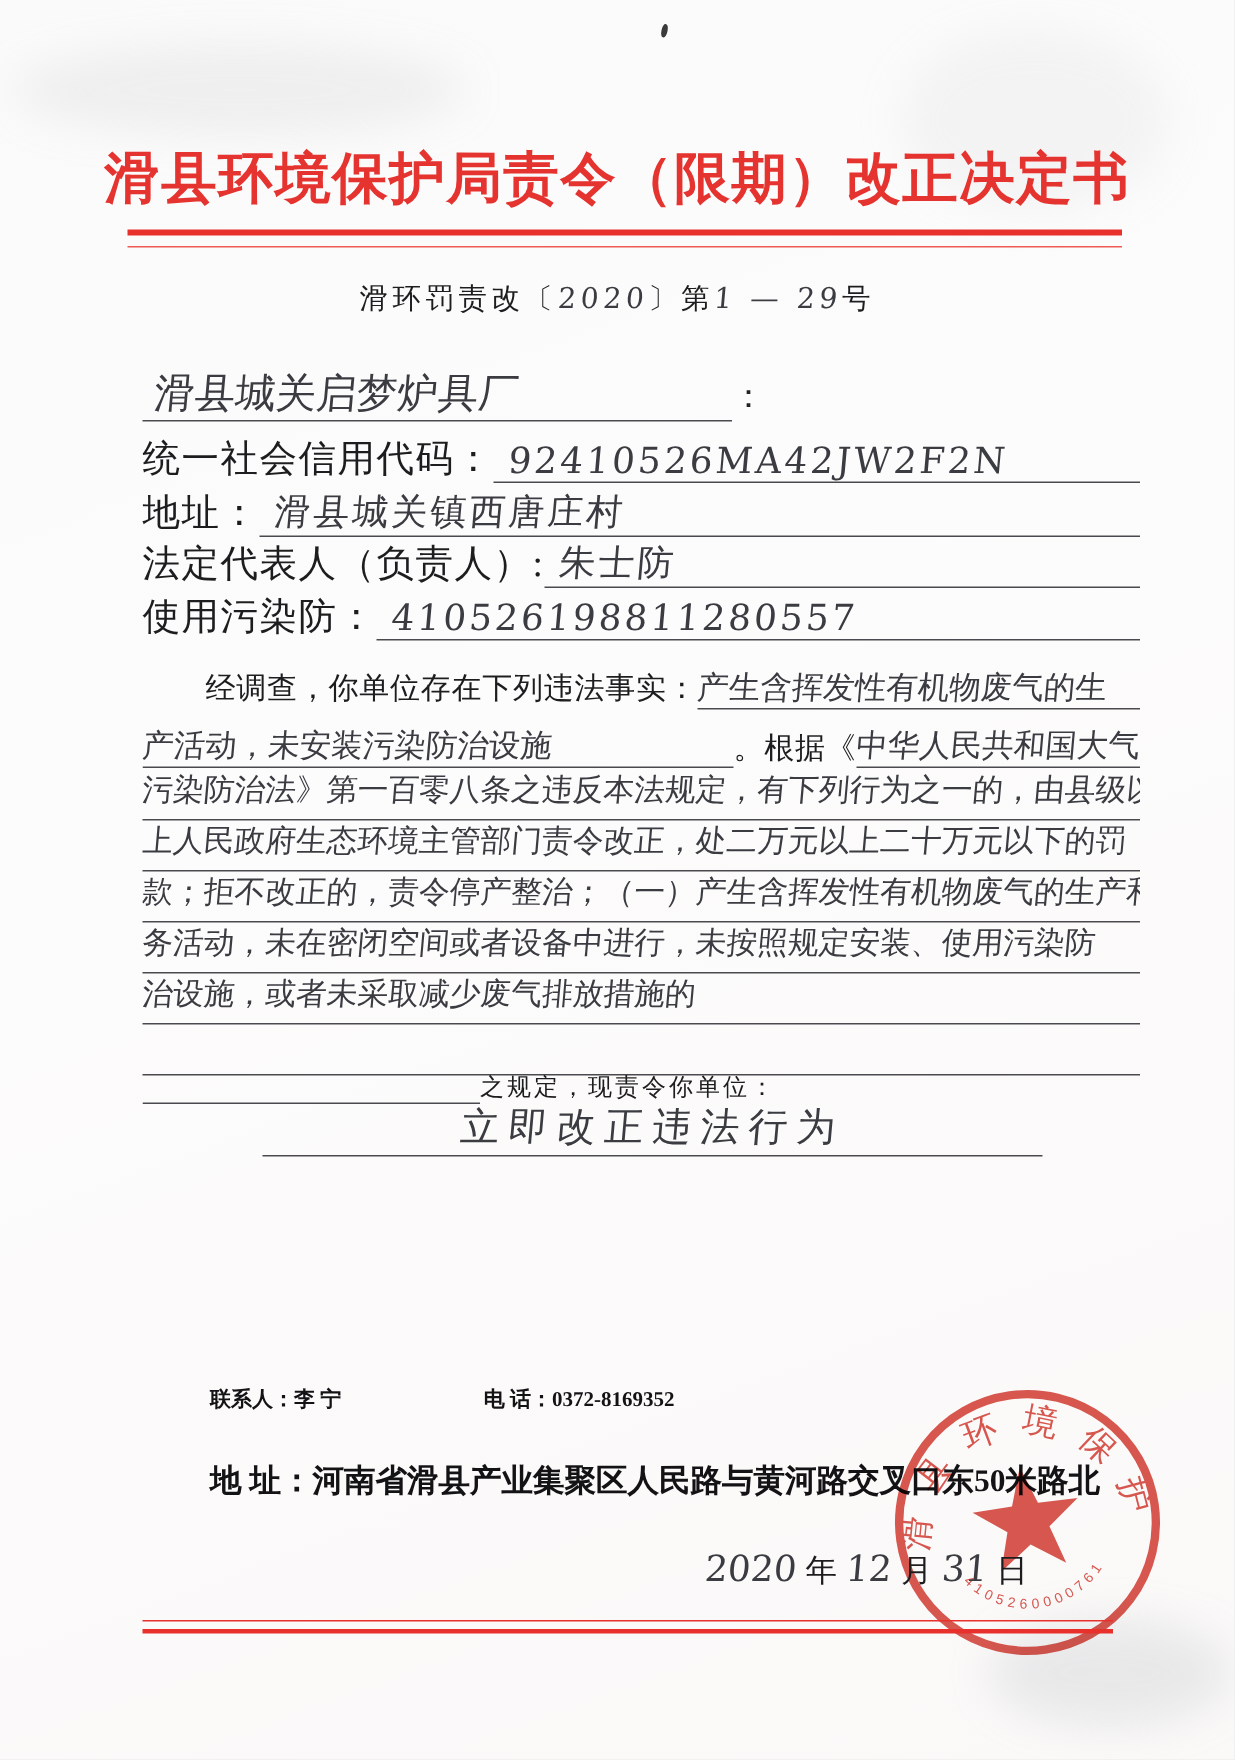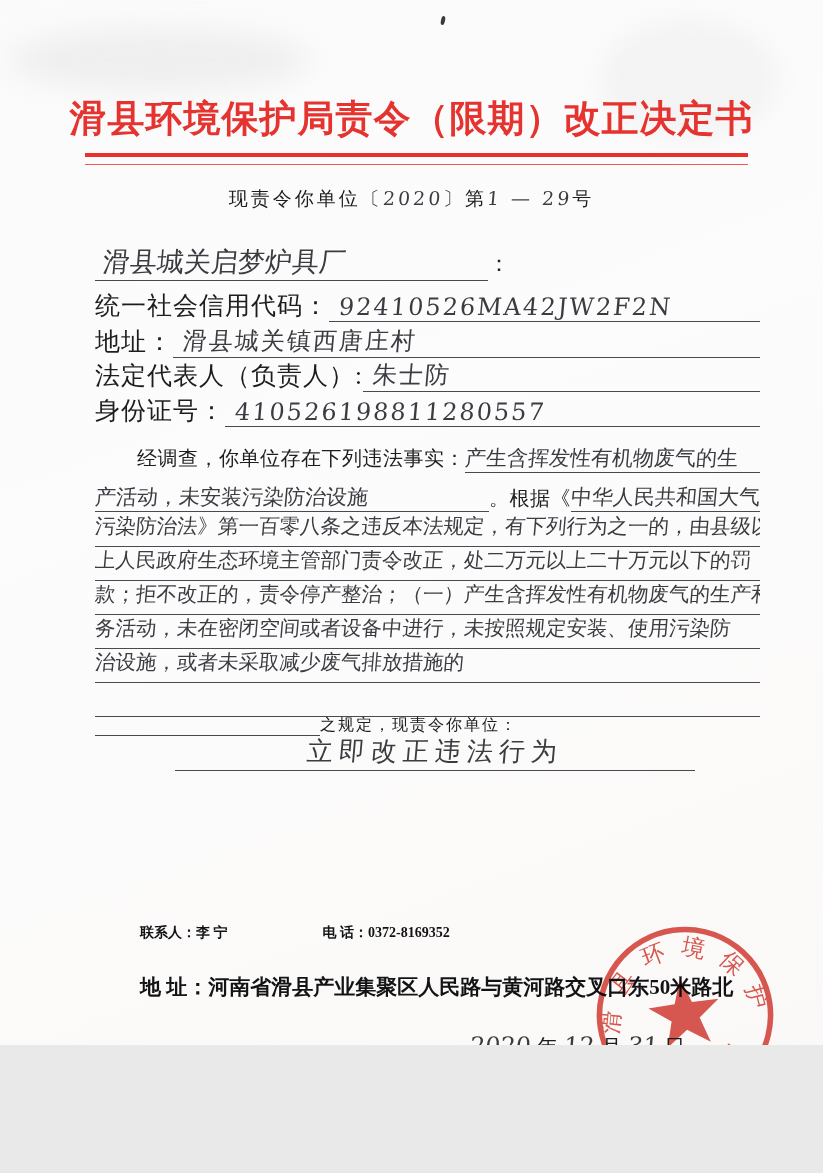--- a/index.html
+++ b/index.html
@@ -1,17 +1,17 @@
 <!DOCTYPE html>
 <html><head>
 <meta charset="utf-8">
 <style>
   html,body{margin:0;padding:0;}
   body{background:#e9e9e9;font-family:"Liberation Serif",serif;}
-  .page{position:relative;width:823px;height:1045px;margin:0 auto;overflow:hidden;
+  .page{position:relative;width:823px;height:1173px;margin:0 auto;overflow:hidden;
         background:linear-gradient(160deg,#fbfafa 0%,#fdfcfc 40%,#faf9f8 100%);}
   .smudge{position:absolute;border-radius:50%;filter:blur(14px);pointer-events:none;}
   .sm1{left:10px;top:30px;width:300px;height:60px;background:rgba(190,190,195,.18);}
   .sm2{left:600px;top:20px;width:180px;height:120px;background:rgba(200,200,205,.14);}
   .sm3{left:660px;top:1080px;width:160px;height:70px;background:rgba(175,175,180,.22);}
   .speck{position:absolute;left:441px;top:16px;width:4px;height:9px;background:#3a3a3a;border-radius:45%;transform:rotate(12deg);}
   .title{position:absolute;top:94px;left:0;width:100%;text-align:center;
          color:#e53430;font-size:37px;font-weight:bold;letter-spacing:1px;}
   .rule-top{position:absolute;top:153px;left:85px;width:663px;height:7px;
             border-top:4px solid #e8302c;border-bottom:1px solid #ef5a55;}
@@ -71,21 +71,21 @@
 
   <div class="smudge sm1"></div>
   <div class="smudge sm2"></div>
   <div class="smudge sm3"></div>
   <div class="speck"></div>
 
   <div class="title">滑县环境保护局责令（限期）改正决定书</div>
   <div class="rule-top"></div>
 
   <div class="docno">
-    <span class="print">现责令你单位〔</span><span class="hw">2020</span><span class="print">〕第</span><span class="hw">1 — 29</span><span class="print">号</span>
+    <span class="print">滑环罚责改〔</span><span class="hw">2020</span><span class="print">〕第</span><span class="hw">1 — 29</span><span class="print">号</span>
   </div>
 
   <div class="field f-name">
     <span class="ul"><span class="hw">滑县城关启梦炉具厂</span></span><span class="colon">：</span>
   </div>
 
   <div class="field f-row f-credit">
     <span class="lbl">统一社会信用代码：</span>
     <span class="ul"><span class="hw">92410526MA42JW2F2N</span></span>
   </div>
@@ -94,21 +94,21 @@
     <span class="lbl">地址：</span>
     <span class="ul"><span class="hw">滑县城关镇西唐庄村</span></span>
   </div>
 
   <div class="field f-row f-legal">
     <span class="lbl">法定代表人（负责人）:</span>
     <span class="ul"><span class="hw">朱士防</span></span>
   </div>
 
   <div class="field f-row f-id">
-    <span class="lbl">身份证号：</span>
+    <span class="lbl">使用污染防：</span>
     <span class="ul"><span class="hw">410526198811280557</span></span>
   </div>
 
   <div class="facts-line fl1">
     <span class="indent"></span><span class="lead print">经调查，你单位存在下列违法事实：</span><span class="ul"><span class="hw">产生含挥发性有机物废气的生</span></span>
   </div>
   <div class="facts-line fl2">
     <span class="ul grow"><span class="hw">产活动，未安装污染防治设施</span></span>
       <span class="lead print">。根据《</span>
       <span class="ul"><span class="hw">中华人民共和国大气</span></span>

